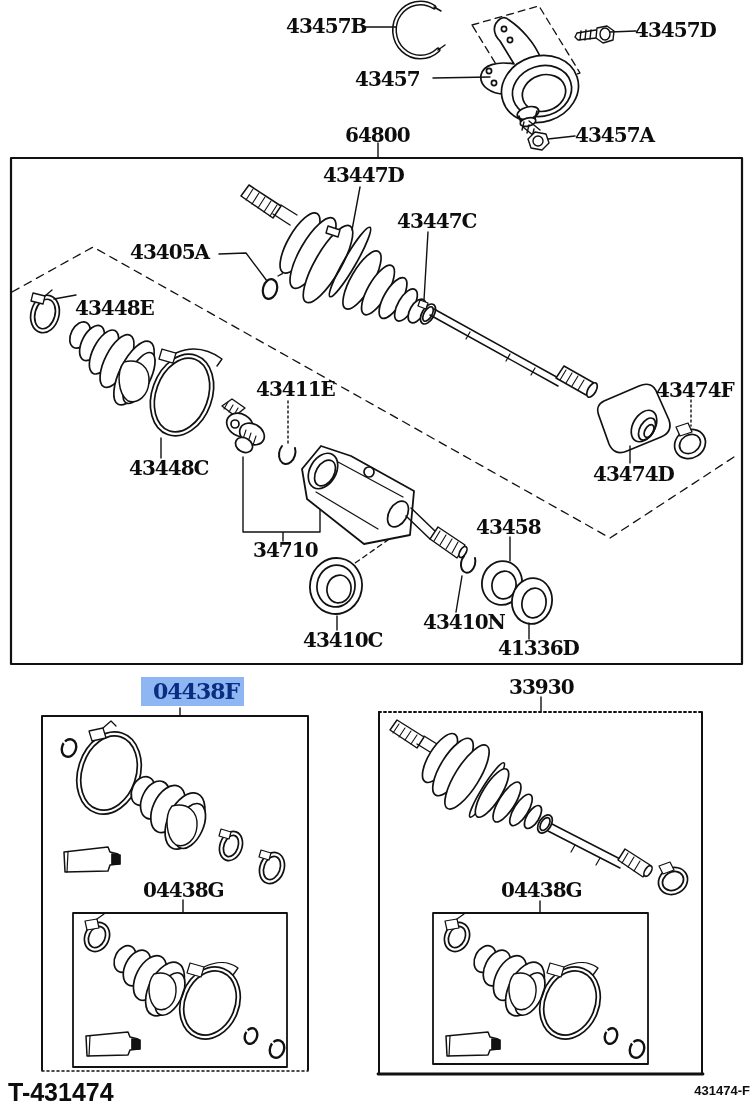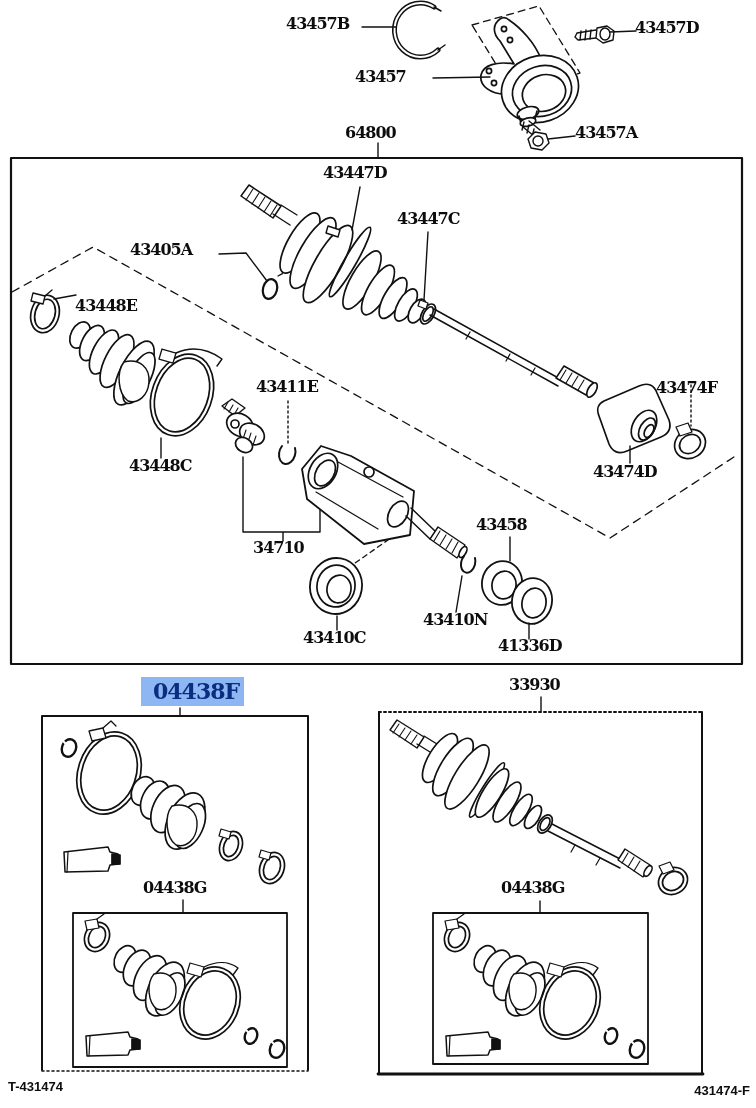--- a/index.html
+++ b/index.html
@@ -1,19 +1,19 @@
 <!DOCTYPE html>
 <html><head>
 <meta charset="utf-8">
 <style>
   html,body{margin:0;padding:0;background:#ffffff;}
   #stage{position:relative;width:756px;height:1108px;background:#ffffff;overflow:hidden;
          font-family:"DejaVu Serif",serif;}
   #art{position:absolute;left:0;top:0;z-index:1;}
-  .plabel{position:absolute;z-index:2;font-weight:bold;font-size:16px;letter-spacing:-1px;
+  .plabel{position:absolute;z-index:2;font-weight:bold;font-size:20px;letter-spacing:-1px;
           color:#0d0d0d;white-space:nowrap;line-height:1;cursor:pointer;}
   .plabel.hl{background:#8db6f3;color:#0a2d80;font-size:22px;padding:3px 5px 4px 12px;}
   .footnote{position:absolute;z-index:2;font-family:"Liberation Sans",sans-serif;
             font-weight:bold;color:#0d0d0d;white-space:nowrap;line-height:1;}
   svg *{vector-effect:none;}
 </style>
 </head>
 <body>
 
 <div id="stage">
@@ -314,16 +314,16 @@
 <div class="plabel" style="left:476px;top:517px">43458</div>
 <div class="plabel" style="left:253px;top:540px">34710</div>
 <div class="plabel" style="left:423px;top:612px">43410N</div>
 <div class="plabel" style="left:303px;top:630px">43410C</div>
 <div class="plabel" style="left:498px;top:638px">41336D</div>
 <div class="plabel hl" style="left:141px;top:677px">04438F</div>
 <div class="plabel" style="left:509px;top:677px">33930</div>
 <div class="plabel" style="left:143px;top:880px">04438G</div>
 <div class="plabel" style="left:501px;top:880px">04438G</div>
 
-<div class="footnote" style="left:8px;top:1080px;font-size:13px">T-431474</div>
+<div class="footnote" style="left:8px;top:1080px;font-size:25px">T-431474</div>
 <div class="footnote" style="right:6px;top:1084px;font-size:13px">431474-F</div>
 
 </div>
 
 </body></html>

